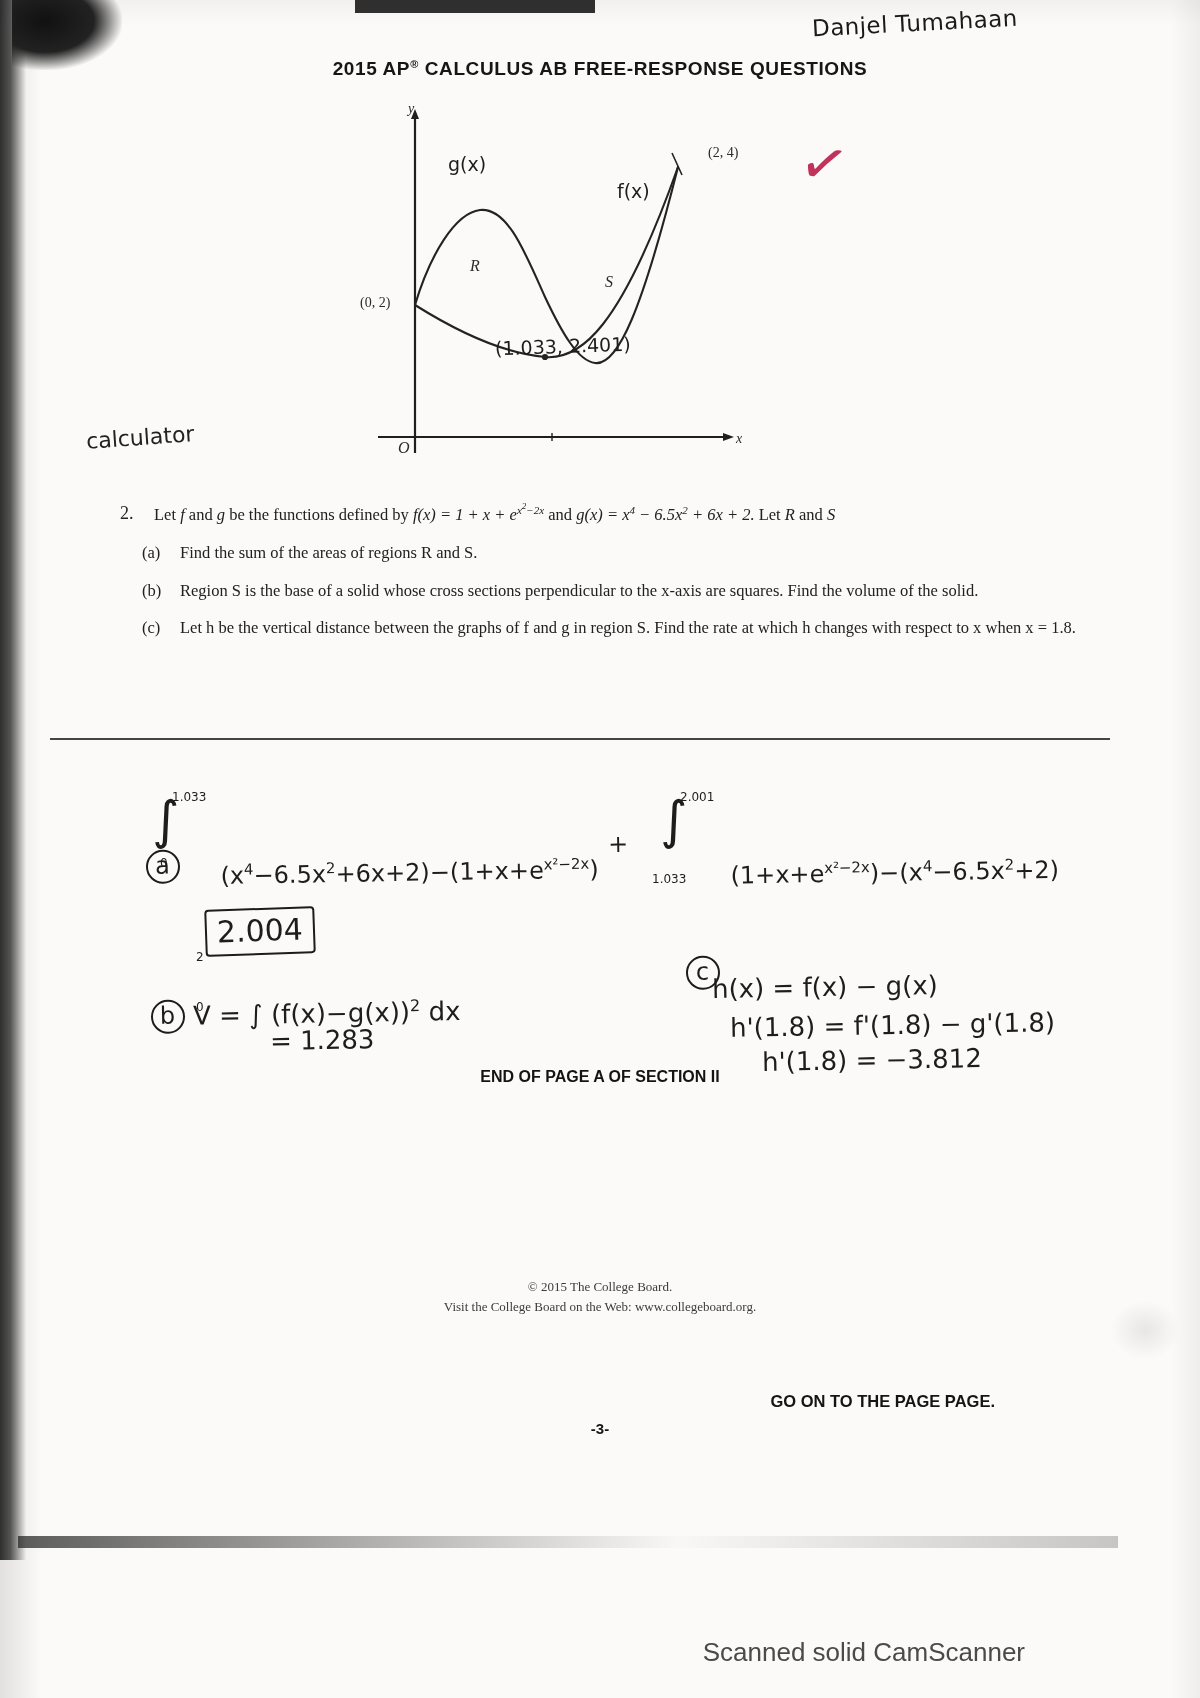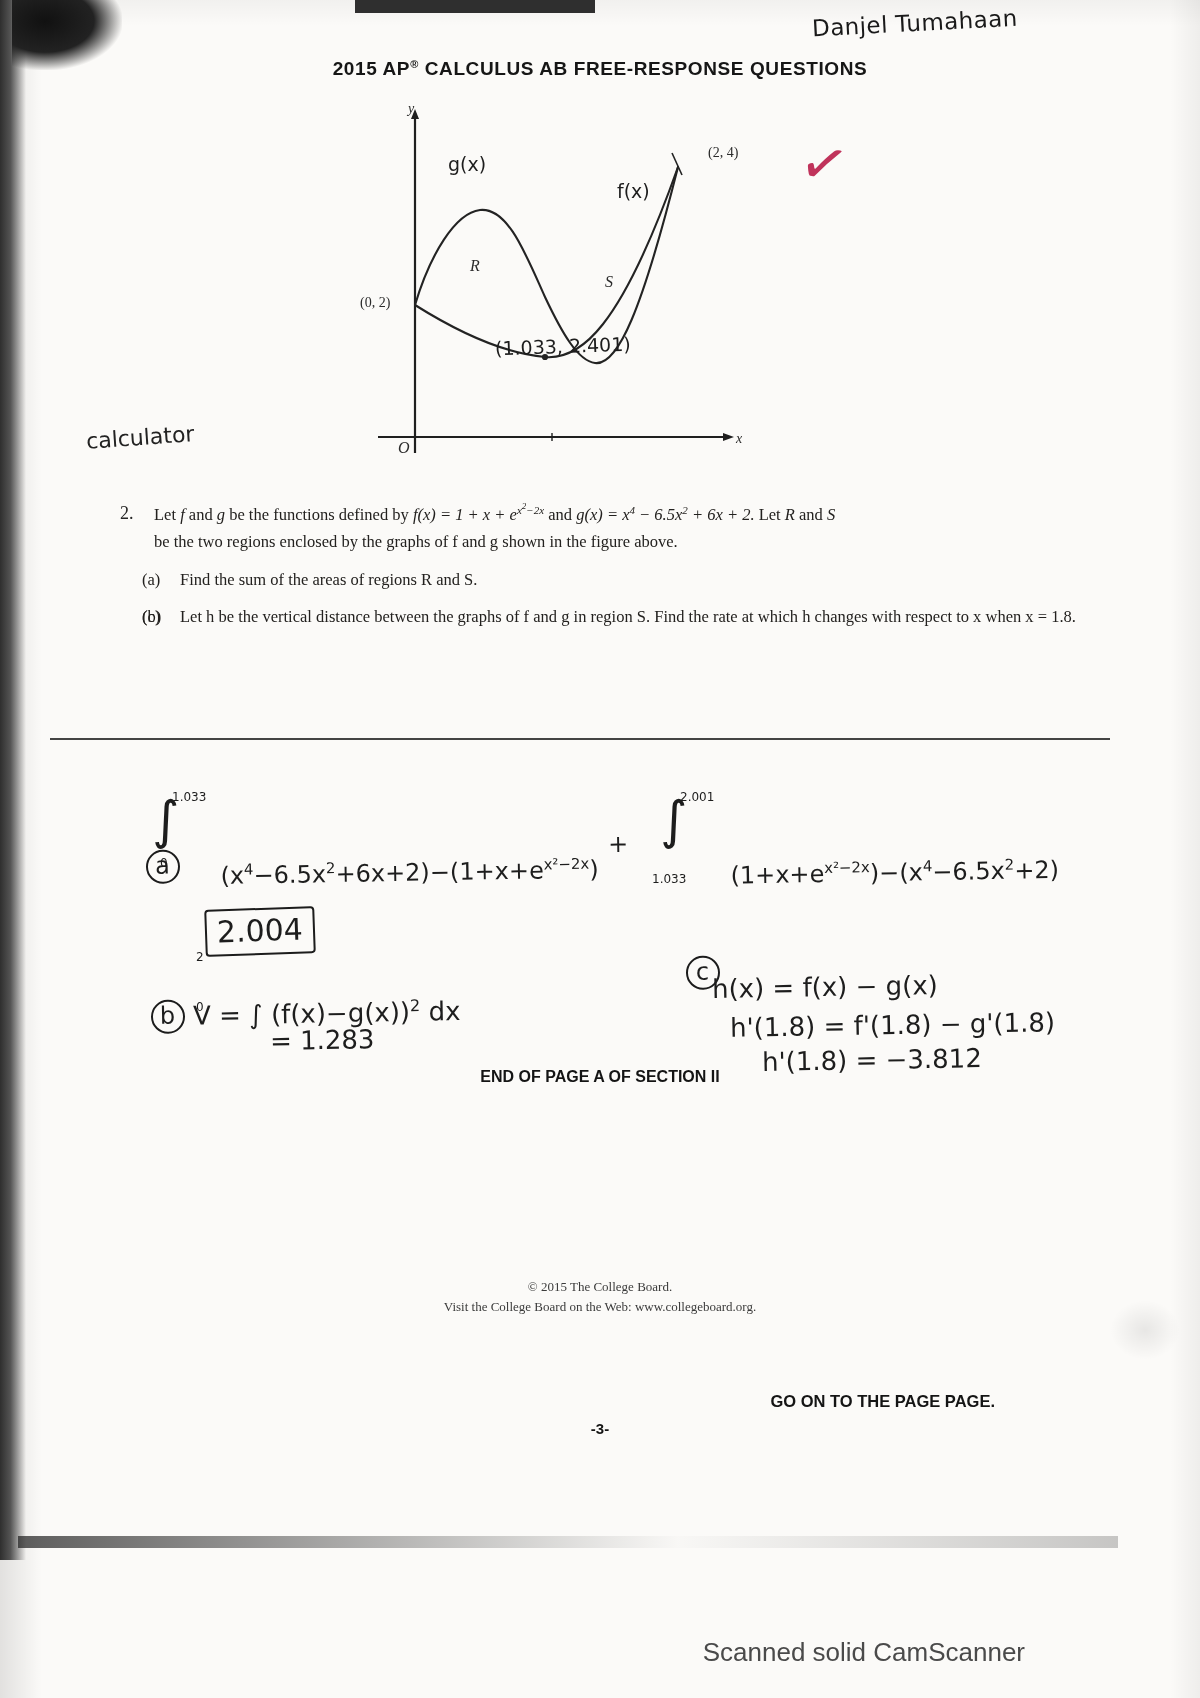--- a/index.html
+++ b/index.html
@@ -270,30 +270,30 @@
     <div class="fig-label" style="left:275px; top:168px; font-style:italic; font-size:16px;">S</div>
     <div class="hand hand-md" style="left:165px; top:230px; transform:rotate(-2deg);">(1.033, 2.401)</div>
   </div>
 
   <div class="hand hand-calc" style="left:86px; top:425px;">calculator</div>
 
   <div class="problem">
     <div class="stem">
       <span class="qnum">2.</span>
       <span>Let </span><i class="mathvar">f</i><span> and </span><i class="mathvar">g</i><span> be the functions defined by </span><span class="frm"><i>f</i>(<i>x</i>) = 1 + <i>x</i> + <i>e</i><span class="expo">x<sup style="font-size:9px">2</sup>−2x</span></span><span> and </span><span class="frm"><i>g</i>(<i>x</i>) = <i>x</i><sup style="font-size:11px">4</sup> − 6.5<i>x</i><sup style="font-size:11px">2</sup> + 6<i>x</i> + 2.</span><span> Let </span><i class="mathvar">R</i><span> and </span><i class="mathvar">S</i>
-      <div style="margin-top:2px;">be the two regions enclosed by the graphs of f and g shown in the figure above.</div>
     </div>
 
     <div class="part">
       <span class="plabel">(a)</span>
       <span>Find the sum of the areas of regions R and S.</span>
     </div>
 
     <div class="part">
       <span class="plabel">(b)</span>
+      <span>Region S is the base of a solid whose cross sections perpendicular to the x-axis are squares. Find the volume of the solid.</span>
     </div>
 
     <div class="part">
       <span class="plabel">(c)</span>
       <span>Let h be the vertical distance between the graphs of f and g in region S. Find the rate at which h changes with respect to x when x = 1.8.</span>
     </div>
   </div>
 
   <div class="hr-line"></div>
 

